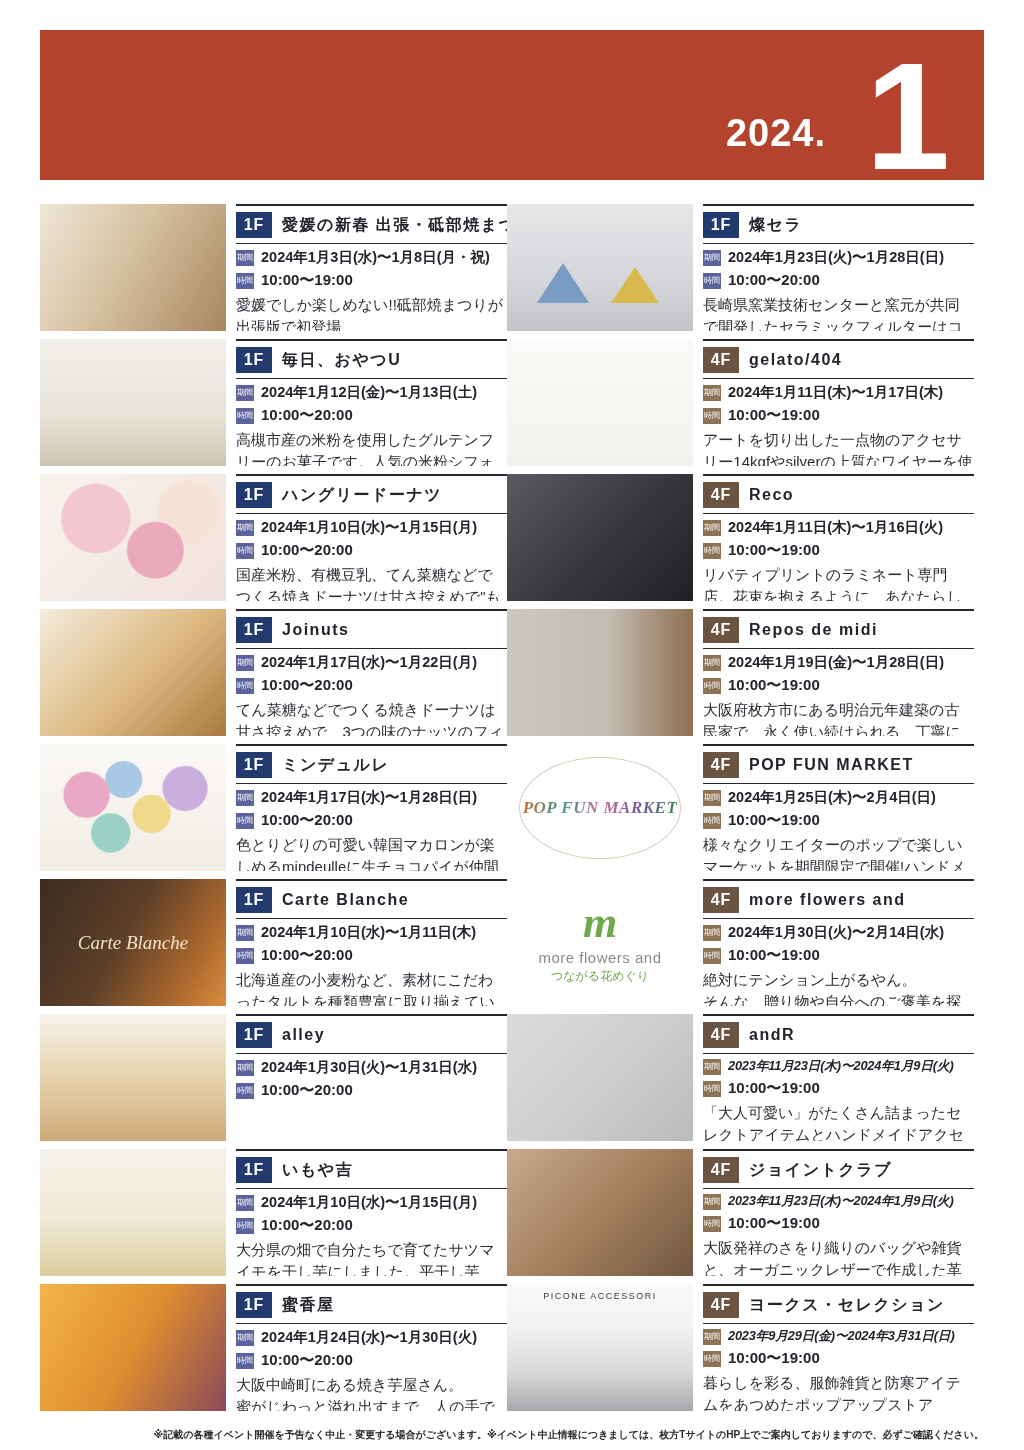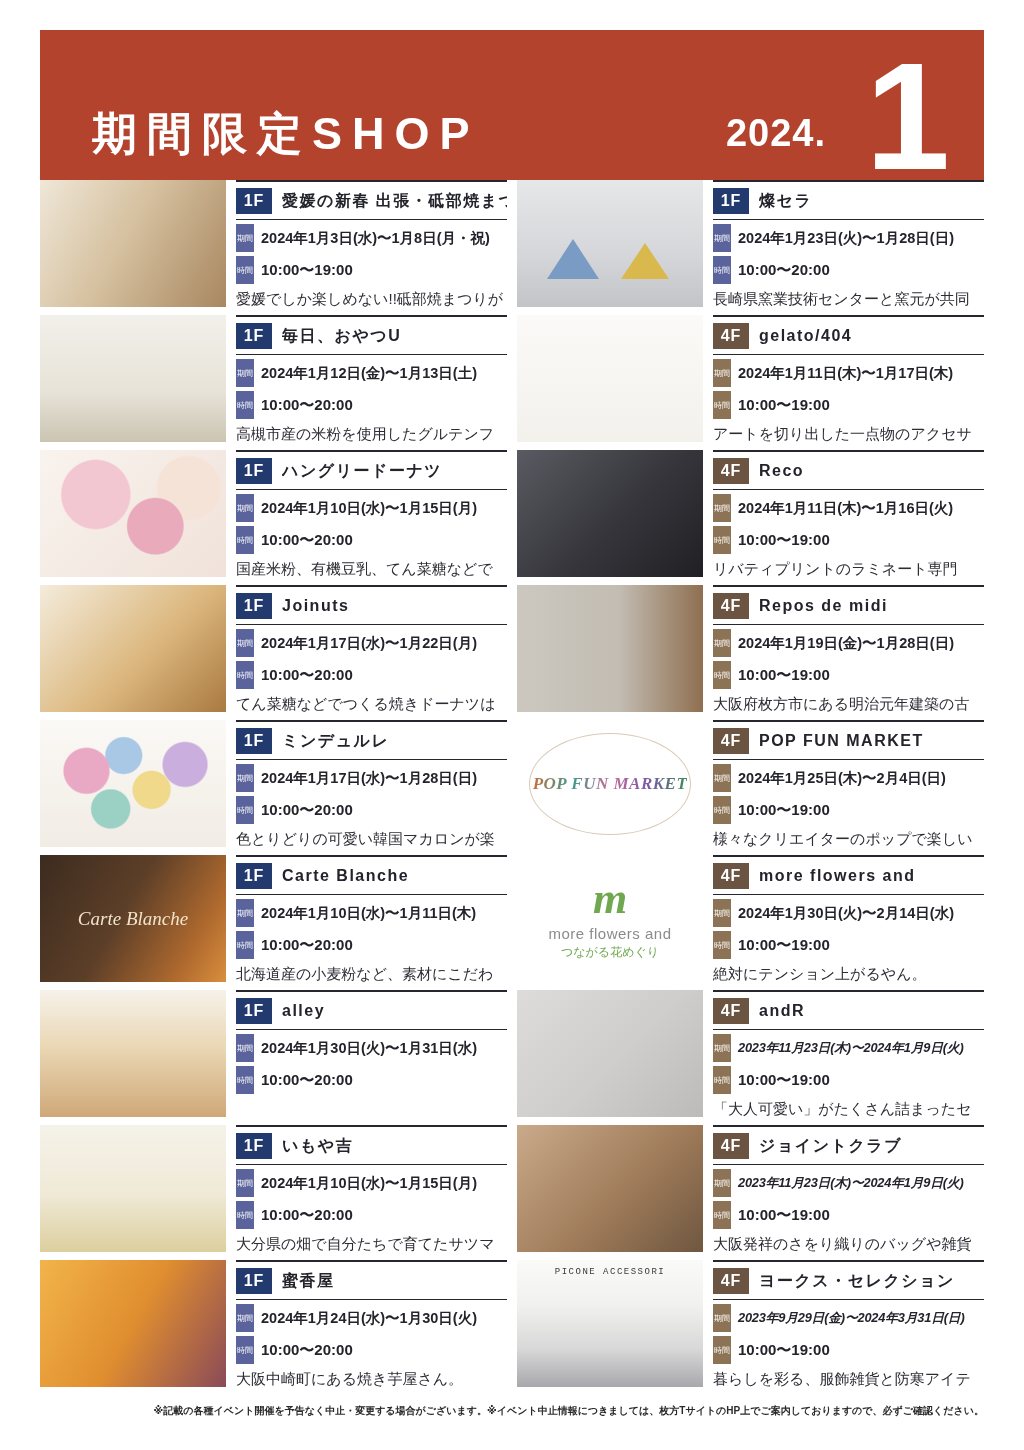--- a/index.html
+++ b/index.html
@@ -12,33 +12,33 @@
   .page{padding:30px 40px 0;}
   
   .header{height:150px;background:var(--header-red);position:relative;overflow:hidden;}
   .header-title{position:absolute;left:52px;bottom:24px;font-size:45px;font-weight:700;
                 color:#fff;letter-spacing:10px;line-height:1;}
   .header-year{position:absolute;right:158px;bottom:28px;font-size:38px;font-weight:700;
                color:#fff;line-height:1;letter-spacing:1px;}
   .header-month{position:absolute;right:34px;bottom:4px;font-size:152px;font-weight:700;
                 color:#fff;line-height:.78;}
   
-  .cols{display:flex;gap:10px;}
+  .cols{display:flex;margin-top:24px;}
   .col{width:467px;}
   .shop{display:flex;margin-bottom:8px;height:127px;}
   .photo{width:186px;height:127px;margin-right:10px;flex:none;position:relative;overflow:hidden;
          display:flex;flex-direction:column;align-items:center;justify-content:center;background:#eee;}
   .info{flex:1;min-width:0;border-top:2px solid #26262e;padding-top:3px;overflow:hidden;}
   .title-row{display:flex;align-items:center;gap:10px;padding:3px 0 5px;border-bottom:1px solid #26262e;}
   .floor-badge{min-width:36px;height:26px;display:flex;align-items:center;justify-content:center;
                color:#fff;font-weight:700;font-size:16px;letter-spacing:1px;background:var(--navy);flex:none;}
   .shop.f4 .floor-badge{background:var(--brown);}
   .shop-name{margin:0;font-size:16px;font-weight:700;letter-spacing:1.5px;white-space:nowrap;overflow:hidden;}
   .meta-row{display:flex;align-items:center;gap:7px;margin-top:4px;}
-  .mini-badge{min-width:18px;height:28px;display:flex;align-items:center;justify-content:center;
+  .mini-badge{min-width:18px;height:16px;display:flex;align-items:center;justify-content:center;
               color:#fff;font-size:8px;background:var(--navy-light);flex:none;}
   .shop.f4 .mini-badge{background:var(--brown-light);}
   .period-text{font-size:14.5px;font-weight:700;white-space:nowrap;}
   .period-text.long{font-size:12.8px;letter-spacing:-.2px;font-style:italic;}
   .time-text{font-size:15px;font-weight:700;}
   .desc{margin:4px 0 0;font-size:15px;line-height:1.46;white-space:pre-line;color:#2c2c34;}
   
   .footer{margin-top:9px;text-align:right;font-size:10px;font-weight:700;color:#2a2a2a;}
   
   .photo-mark:empty,.photo-text:empty,.photo-subtext:empty{display:none;}
@@ -77,28 +77,27 @@
                    -webkit-background-clip:text;background-clip:text;color:transparent;}
   .pr6{background:#fff;}
   .pr6 .photo-mark{font-family:"Liberation Serif","DejaVu Serif",serif;font-style:italic;font-weight:700;
                    font-size:44px;color:#6fa84e;line-height:1;}
   .pr6 .photo-text{font-size:15px;color:#8b8b89;letter-spacing:.5px;margin-top:4px;}
   .pr6 .photo-subtext{font-size:12px;color:#6fa84e;margin-top:2px;}
   .pr7{background:linear-gradient(135deg,#dedcda 0%,#cfcdcb 55%,#bdbbb9 100%);}
   .pr8{background:linear-gradient(135deg,#c9aa8a 0%,#a07c5a 55%,#6f5740 100%);}
   .pr9{background:linear-gradient(180deg,#fafaf8 0%,#f1f1ef 35%,#d8d8d8 70%,#a8a8ac 100%);}
   .pr9 .photo-text{position:absolute;top:7px;left:0;right:0;text-align:center;
-                   font-family:Liberation Mono, monospace;font-size:9px;letter-spacing:1.5px;color:#3a3a3a;}
+                   font-family:Liberation Sans, sans-serif;font-size:9px;letter-spacing:1.5px;color:#3a3a3a;}
 </style>
 </head>
 <body>
 
 <div class="page">
   <header class="header">
-    <span class="header-title">期間限定SHOP</span>
     <span class="header-year">2024.</span>
     <span class="header-month">1</span>
   </header>
 
   <main class="cols">
     <section class="col" id="col-left">
   <article class="shop f1">
     <div class="photo pl1">
       
       

